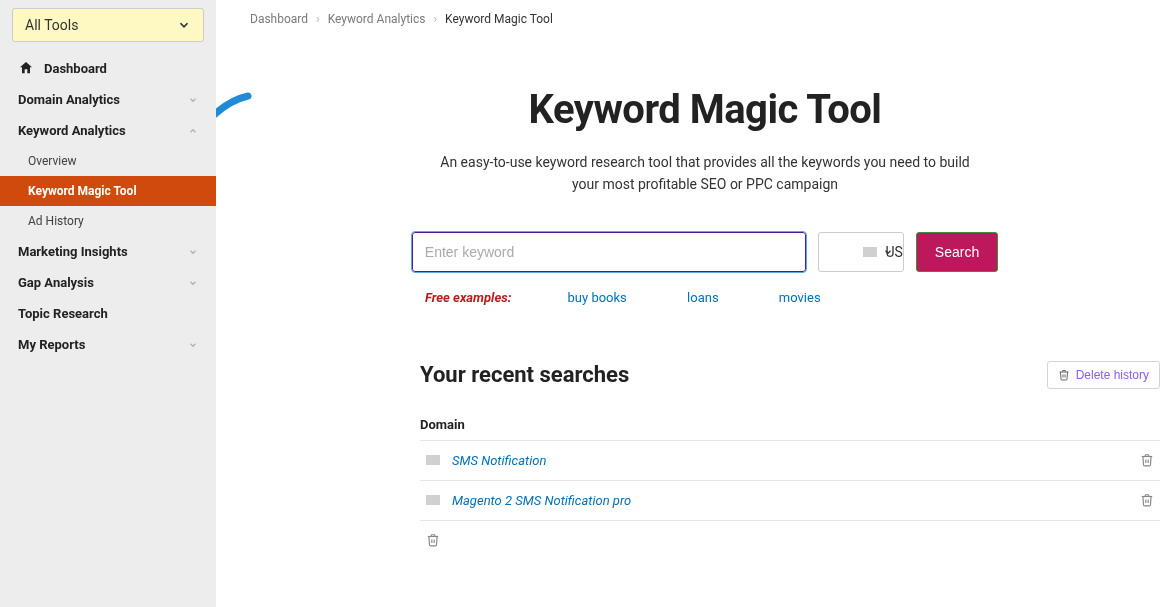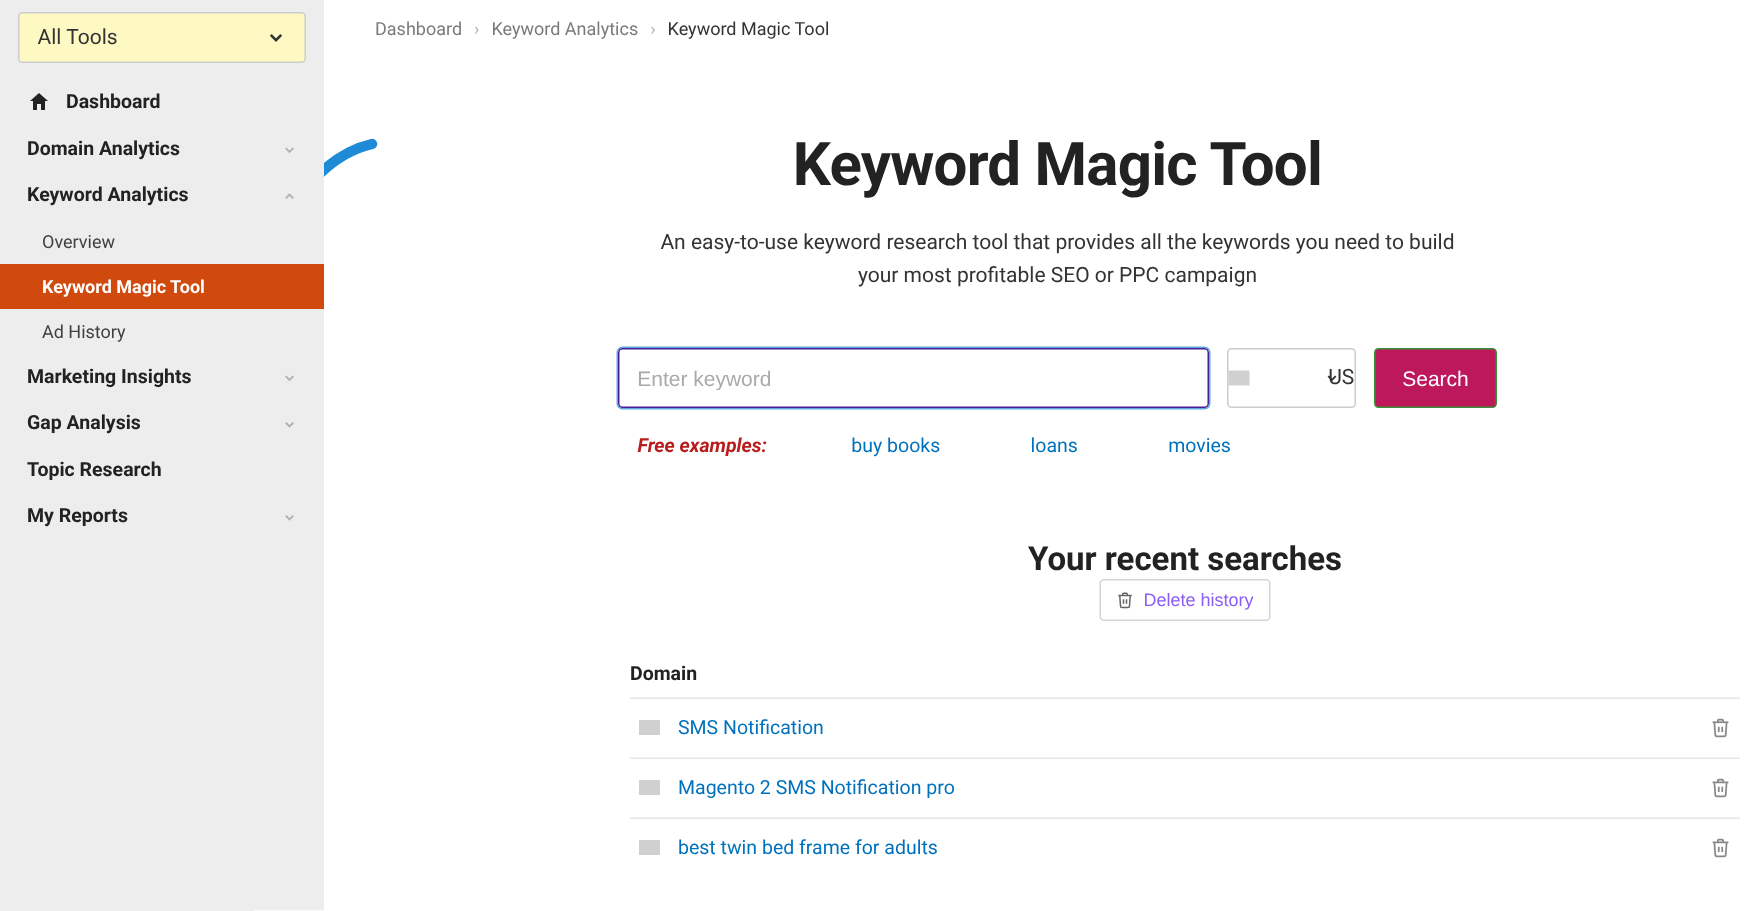--- a/index.html
+++ b/index.html
@@ -19,34 +19,34 @@
     .breadcrumbs { font-size: 12px; color: #888; display: flex; align-items: center; gap: 8px; margin-bottom: 60px; }
     .breadcrumbs .bc { color: #7a7a7a; cursor: pointer; }
     .breadcrumbs .bc.current { color: #333; }
     .breadcrumbs .sep { color: #b5b5b5; }
     .hero { text-align: center; max-width: 680px; margin: 0 auto; }
     .hero h1 { font-size: 40px; font-weight: 700; color: #222; margin-bottom: 18px; letter-spacing: -0.5px; }
     .hero p { font-size: 14px; color: #333; line-height: 1.6; margin: 0 auto 36px auto; max-width: 540px; }
     .search-row { display: flex; align-items: center; gap: 12px; justify-content: center; margin-bottom: 18px; }
     .kw-input { width: 394px; height: 40px; border: 1px solid #4c1d95; outline: 1px solid #5ea8e0; border-radius: 3px; padding: 0 12px; font-size: 14px; color: #333; }
     .kw-input::placeholder { color: #aaa; }
-    .country-select { width: 86px; height: 40px; border: 1px solid #ccc; border-radius: 3px; background: #fff; display: flex; align-items: center; justify-content: space-between; gap: 8px; font-size: 14px; cursor: pointer; position: relative; }
+    .country-select { width: 86px; height: 40px; border: 1px solid #ccc; border-radius: 3px; background: #fff; display: flex; align-items: center; justify-content: flex-end; gap: 8px; font-size: 14px; cursor: pointer; position: relative; }
     .country-select .flag { width: 14px; height: 10px; background: #d0d0d0; display: inline-block; }
     .country-select .chev { color: #333; font-size: 11px; position: absolute; right: 10px; }
     .search-btn { height: 40px; padding: 0 18px; background: #be185d; border: 1px solid #3a9138; border-radius: 3px; color: #fff; font-size: 14px; font-weight: 500; cursor: pointer; }
     .examples { font-size: 13px; max-width: 560px; margin: 0 auto; text-align: left; }
     .examples .lbl { font-weight: 700; color: #b91c1c; margin-right: 10px; font-style: italic; }
     .examples a { color: #0071bc; text-decoration: none; margin-right: 14px; cursor: pointer; margin-left: 43px; }
     .recent { margin-top: 56px; padding-right: 0; padding-left: 170px; }
-    .recent-head { display: flex; align-items: center; justify-content: space-between; margin-bottom: 28px; flex-direction: column; }
+    .recent-head { display: flex; align-items: center; justify-content: space-between; margin-bottom: 28px; }
     .recent-head h2 { font-size: 22px; font-weight: 700; color: #222; }
     .delete-history { background: #fff; border: 1px solid #d4d4d4; border-radius: 3px; padding: 6px 10px; font-size: 12px; color: #8b5cf6; display: flex; align-items: center; gap: 6px; cursor: pointer; }
     .today-lbl { font-size: 13px; font-weight: 700; color: #222; margin-bottom: 8px; }
     .history-row { display: flex; align-items: center; justify-content: space-between; padding: 12px 6px; border-top: 1px solid #e6e6e6; }
-    .history-left { display: flex; align-items: center; gap: 12px; cursor: pointer; }
+    .history-left { display: flex; align-items: center; gap: 12px; cursor: pointer; font-style: italic; }
     .history-left .flag { width: 14px; height: 10px; background: #d0d0d0; display: inline-block; }
     .history-left .term { color: #0071bc; font-size: 13px; }
     .history-trash { color: #888; cursor: pointer; }
     .arrow-overlay { position: absolute; left: -48px; top: 84px; pointer-events: none; }
     svg { display: block; }
   </style>
 </head>
 <body>
 
 <div class="app">
@@ -206,24 +206,20 @@
         <span class="history-trash">
             <svg width="14" height="14" viewBox="0 0 24 24" fill="none" stroke="#888" stroke-width="2">
               <polyline points="3 6 5 6 21 6"></polyline>
               <path d="M19 6l-1 14a2 2 0 0 1-2 2H8a2 2 0 0 1-2-2L5 6"></path>
               <path d="M10 11v6M14 11v6"></path>
               <path d="M9 6V4a1 1 0 0 1 1-1h4a1 1 0 0 1 1 1v2"></path>
             </svg>
           </span>
       </div>
       <div class="history-row">
-        <div class="history-left">
-          <span class="flag"></span>
-          <span class="term">best twin bed frame for adults</span>
-        </div>
         <span class="history-trash">
             <svg width="14" height="14" viewBox="0 0 24 24" fill="none" stroke="#888" stroke-width="2">
               <polyline points="3 6 5 6 21 6"></polyline>
               <path d="M19 6l-1 14a2 2 0 0 1-2 2H8a2 2 0 0 1-2-2L5 6"></path>
               <path d="M10 11v6M14 11v6"></path>
               <path d="M9 6V4a1 1 0 0 1 1-1h4a1 1 0 0 1 1 1v2"></path>
             </svg>
           </span>
       </div>
     </section>

